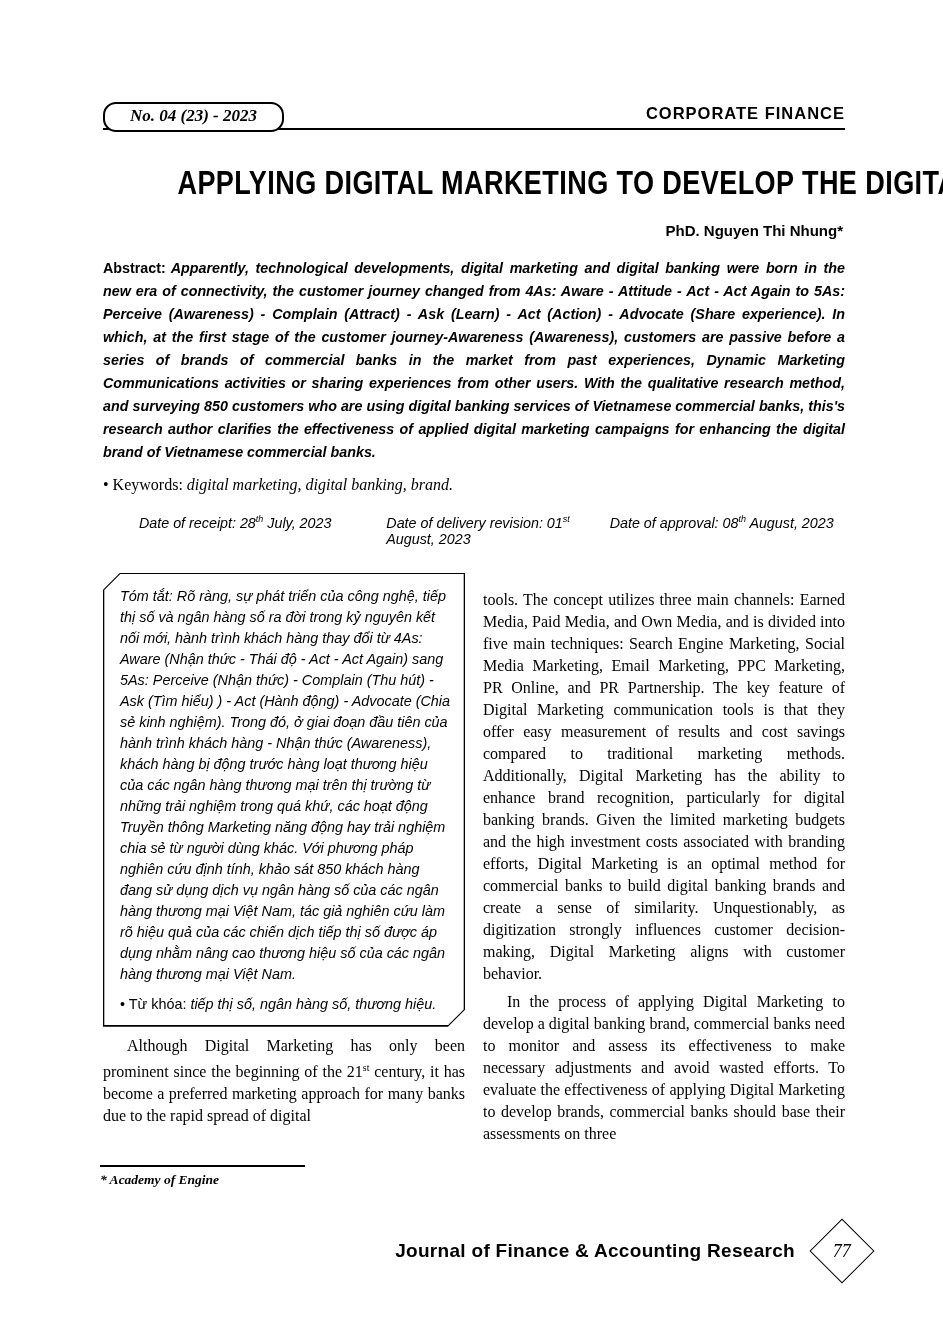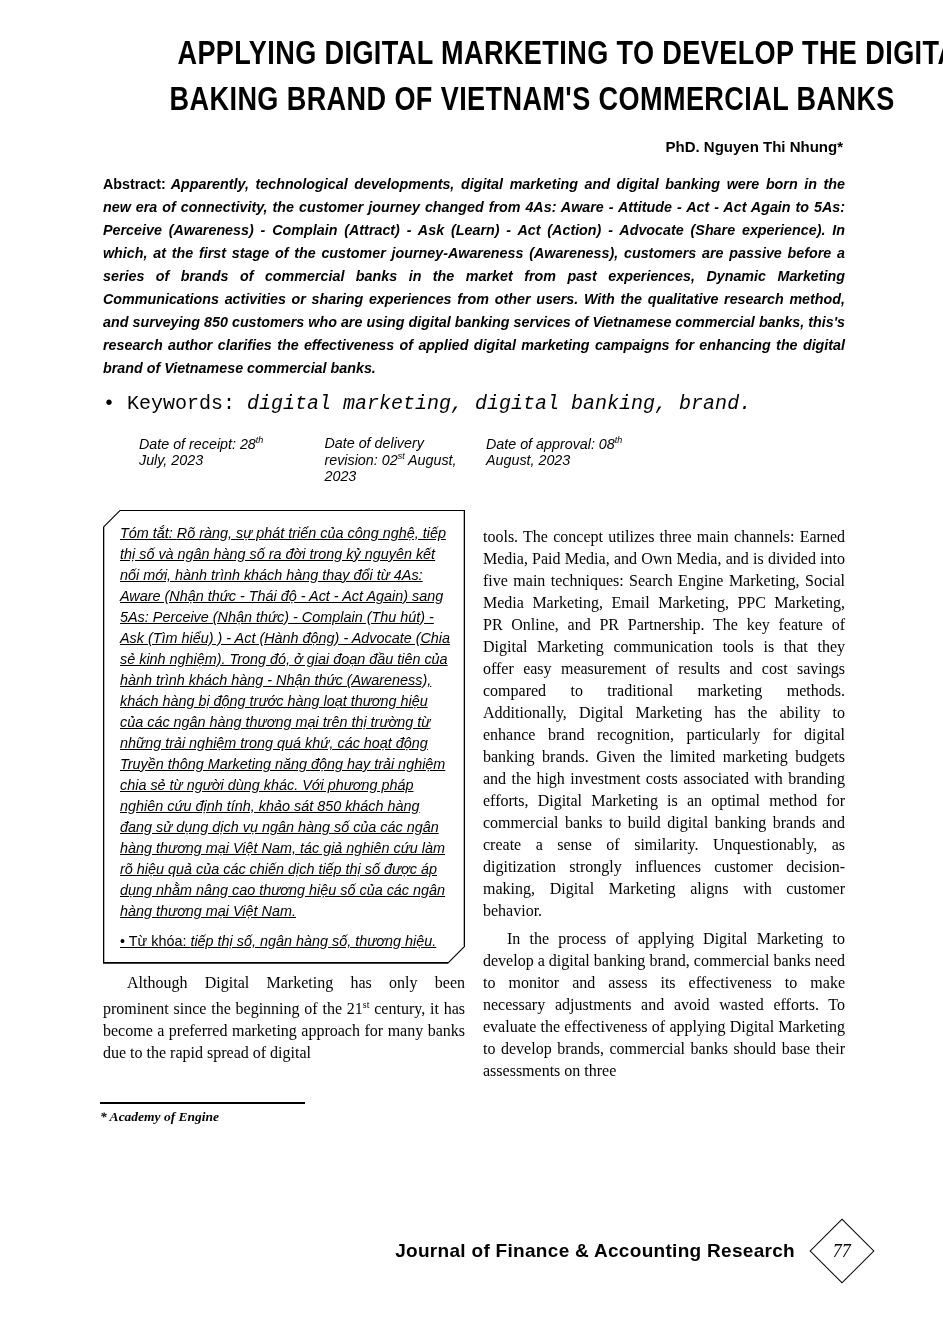--- a/index.html
+++ b/index.html
@@ -78,51 +78,51 @@
     font-size: 14.3px;
     line-height: 23px;
     text-align: justify;
     font-weight: 700;
   }
   .abstract-label { font-style: normal; margin-right: 5px; }
   .abstract-body { font-style: italic; }
 
   .keywords-line {
     margin: 12px 98px 4px 103px;
-    font-family: Liberation Mono, monospace;
-    font-size: 20px;
+    font-family: Liberation Serif, serif;
+    font-size: 16px;
   }
   .keywords-label { font-style: normal; }
   .keywords-value { font-style: italic; }
 
   
   .dates-grid {
     margin: 20px 98px 0 103px;
     display: grid;
-    grid-template-columns: 1fr 1fr 1fr 1fr;
+    grid-template-columns: 1fr 1fr 1fr;
     row-gap: 7px;
     font-family: "Liberation Sans", sans-serif;
     font-style: italic;
     font-size: 14.3px;
   }
   .date-item.left { padding-left: 36px; }
   .date-item.right { padding-left: 12px; }
   .dates-grid sup { font-size: 9px; }
 
   
   .columns {
     margin: 26px 98px 0 103px;
     display: flex;
     gap: 18px;
     align-items: flex-start;
   }
   .col { flex: 1 1 0; min-width: 0; }
 
   
-  .cutbox { position: relative; text-decoration: underline; }
+  .cutbox { position: relative; }
   .cutbox-border {
     position: absolute; inset: 0; background: #000;
     clip-path: polygon(17px 0, 100% 0, 100% calc(100% - 17px), calc(100% - 17px) 100%, 0 100%, 0 17px);
   }
   .cutbox-fill {
     position: absolute; inset: 1.3px; background: #fff;
     clip-path: polygon(16px 0, 100% 0, 100% calc(100% - 16px), calc(100% - 16px) 100%, 0 100%, 0 16px);
   }
   .cutbox-content {
     position: relative;
@@ -201,42 +201,47 @@
     font-family: "Liberation Serif", serif;
     font-style: italic;
     font-size: 18px;
   }
 </style>
 </head>
 <body>
 
 <div class="sheet">
 
+  <div class="header-row">
+    <div class="issue-box">
+      <span>No. 04 (23) - 2023</span>
+    </div>
+    <div class="section-label">CORPORATE FINANCE</div>
+  </div>
 
   <div class="title-block">
     <span class="title-line"><span>APPLYING DIGITAL MARKETING TO DEVELOP THE DIGITAL</span></span>
-    <span class="title-line"><span>BAKING BRAND OF VIETNAM'S COMMERCIAL BANKS</span></span>
   </div>
 
   <div class="author-line">PhD. Nguyen Thi Nhung*</div>
 
   <p class="abstract">
     <span class="abstract-label">Abstract:</span><span class="abstract-body">Apparently, technological developments, digital marketing and digital banking were born in the new era of connectivity, the customer journey changed from 4As: Aware - Attitude - Act - Act Again to 5As: Perceive (Awareness) - Complain (Attract) - Ask (Learn) - Act (Action) - Advocate (Share experience). In which, at the first stage of the customer journey-Awareness (Awareness), customers are passive before a series of brands of commercial banks in the market from past experiences, Dynamic Marketing Communications activities or sharing experiences from other users. With the qualitative research method, and surveying 850 customers who are using digital banking services of Vietnamese commercial banks, this's research author clarifies the effectiveness of applied digital marketing campaigns for enhancing the digital brand of Vietnamese commercial banks.</span>
   </p>
 
   <p class="keywords-line">
     <span class="keywords-label">•</span><span class="keywords-label"> Keywords: </span><span class="keywords-value">digital marketing, digital banking, brand.</span>
   </p>
 
   <div class="dates-grid">
     <div class="date-item left">
       <span>Date of receipt: 28</span><sup>th</sup><span> July, 2023</span>
     </div>
     <div class="date-item left">
-      <span>Date of delivery revision: 02</span><sup>st</sup><span> August, 2023</span>
+      <span>Date of delivery revision: 01</span><sup>st</sup><span> August, 2023</span>
     </div>
     <div class="date-item right">
       <span>Date of approval: 08</span><sup>th</sup><span> August, 2023</span>
     </div>
   </div>
 
   <div class="columns">
 
     <div class="col">
       <div class="cutbox">

